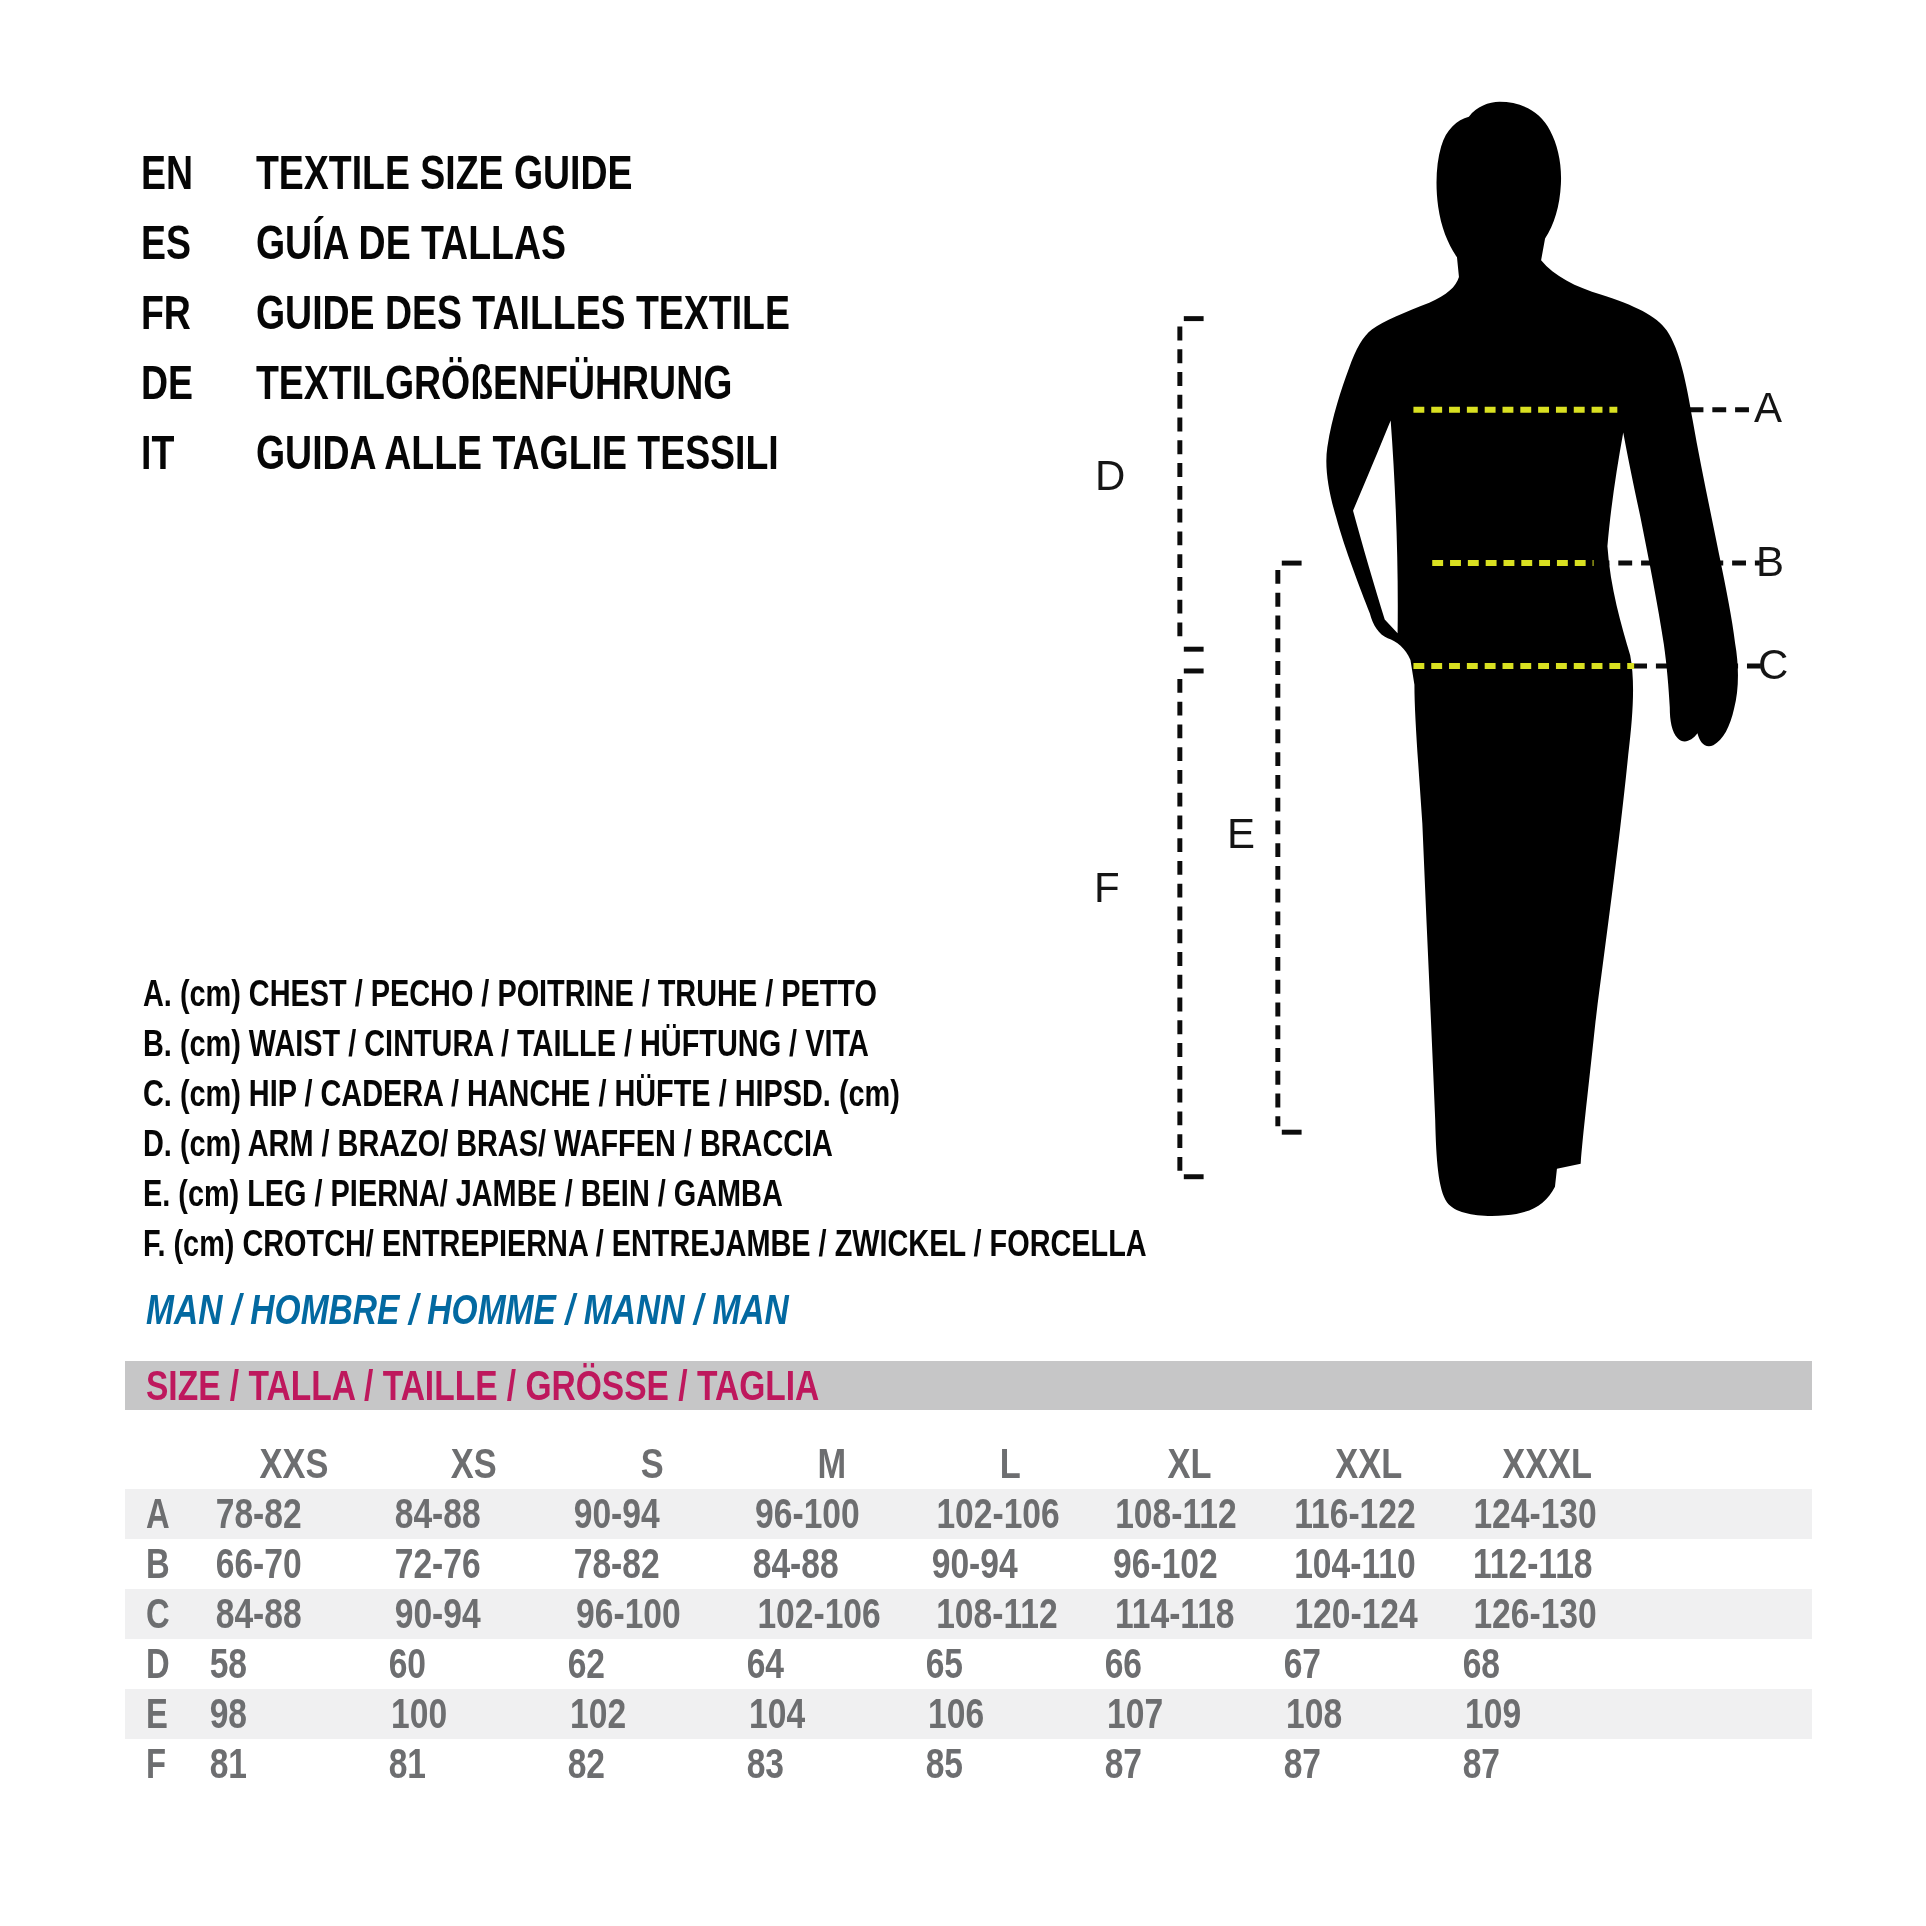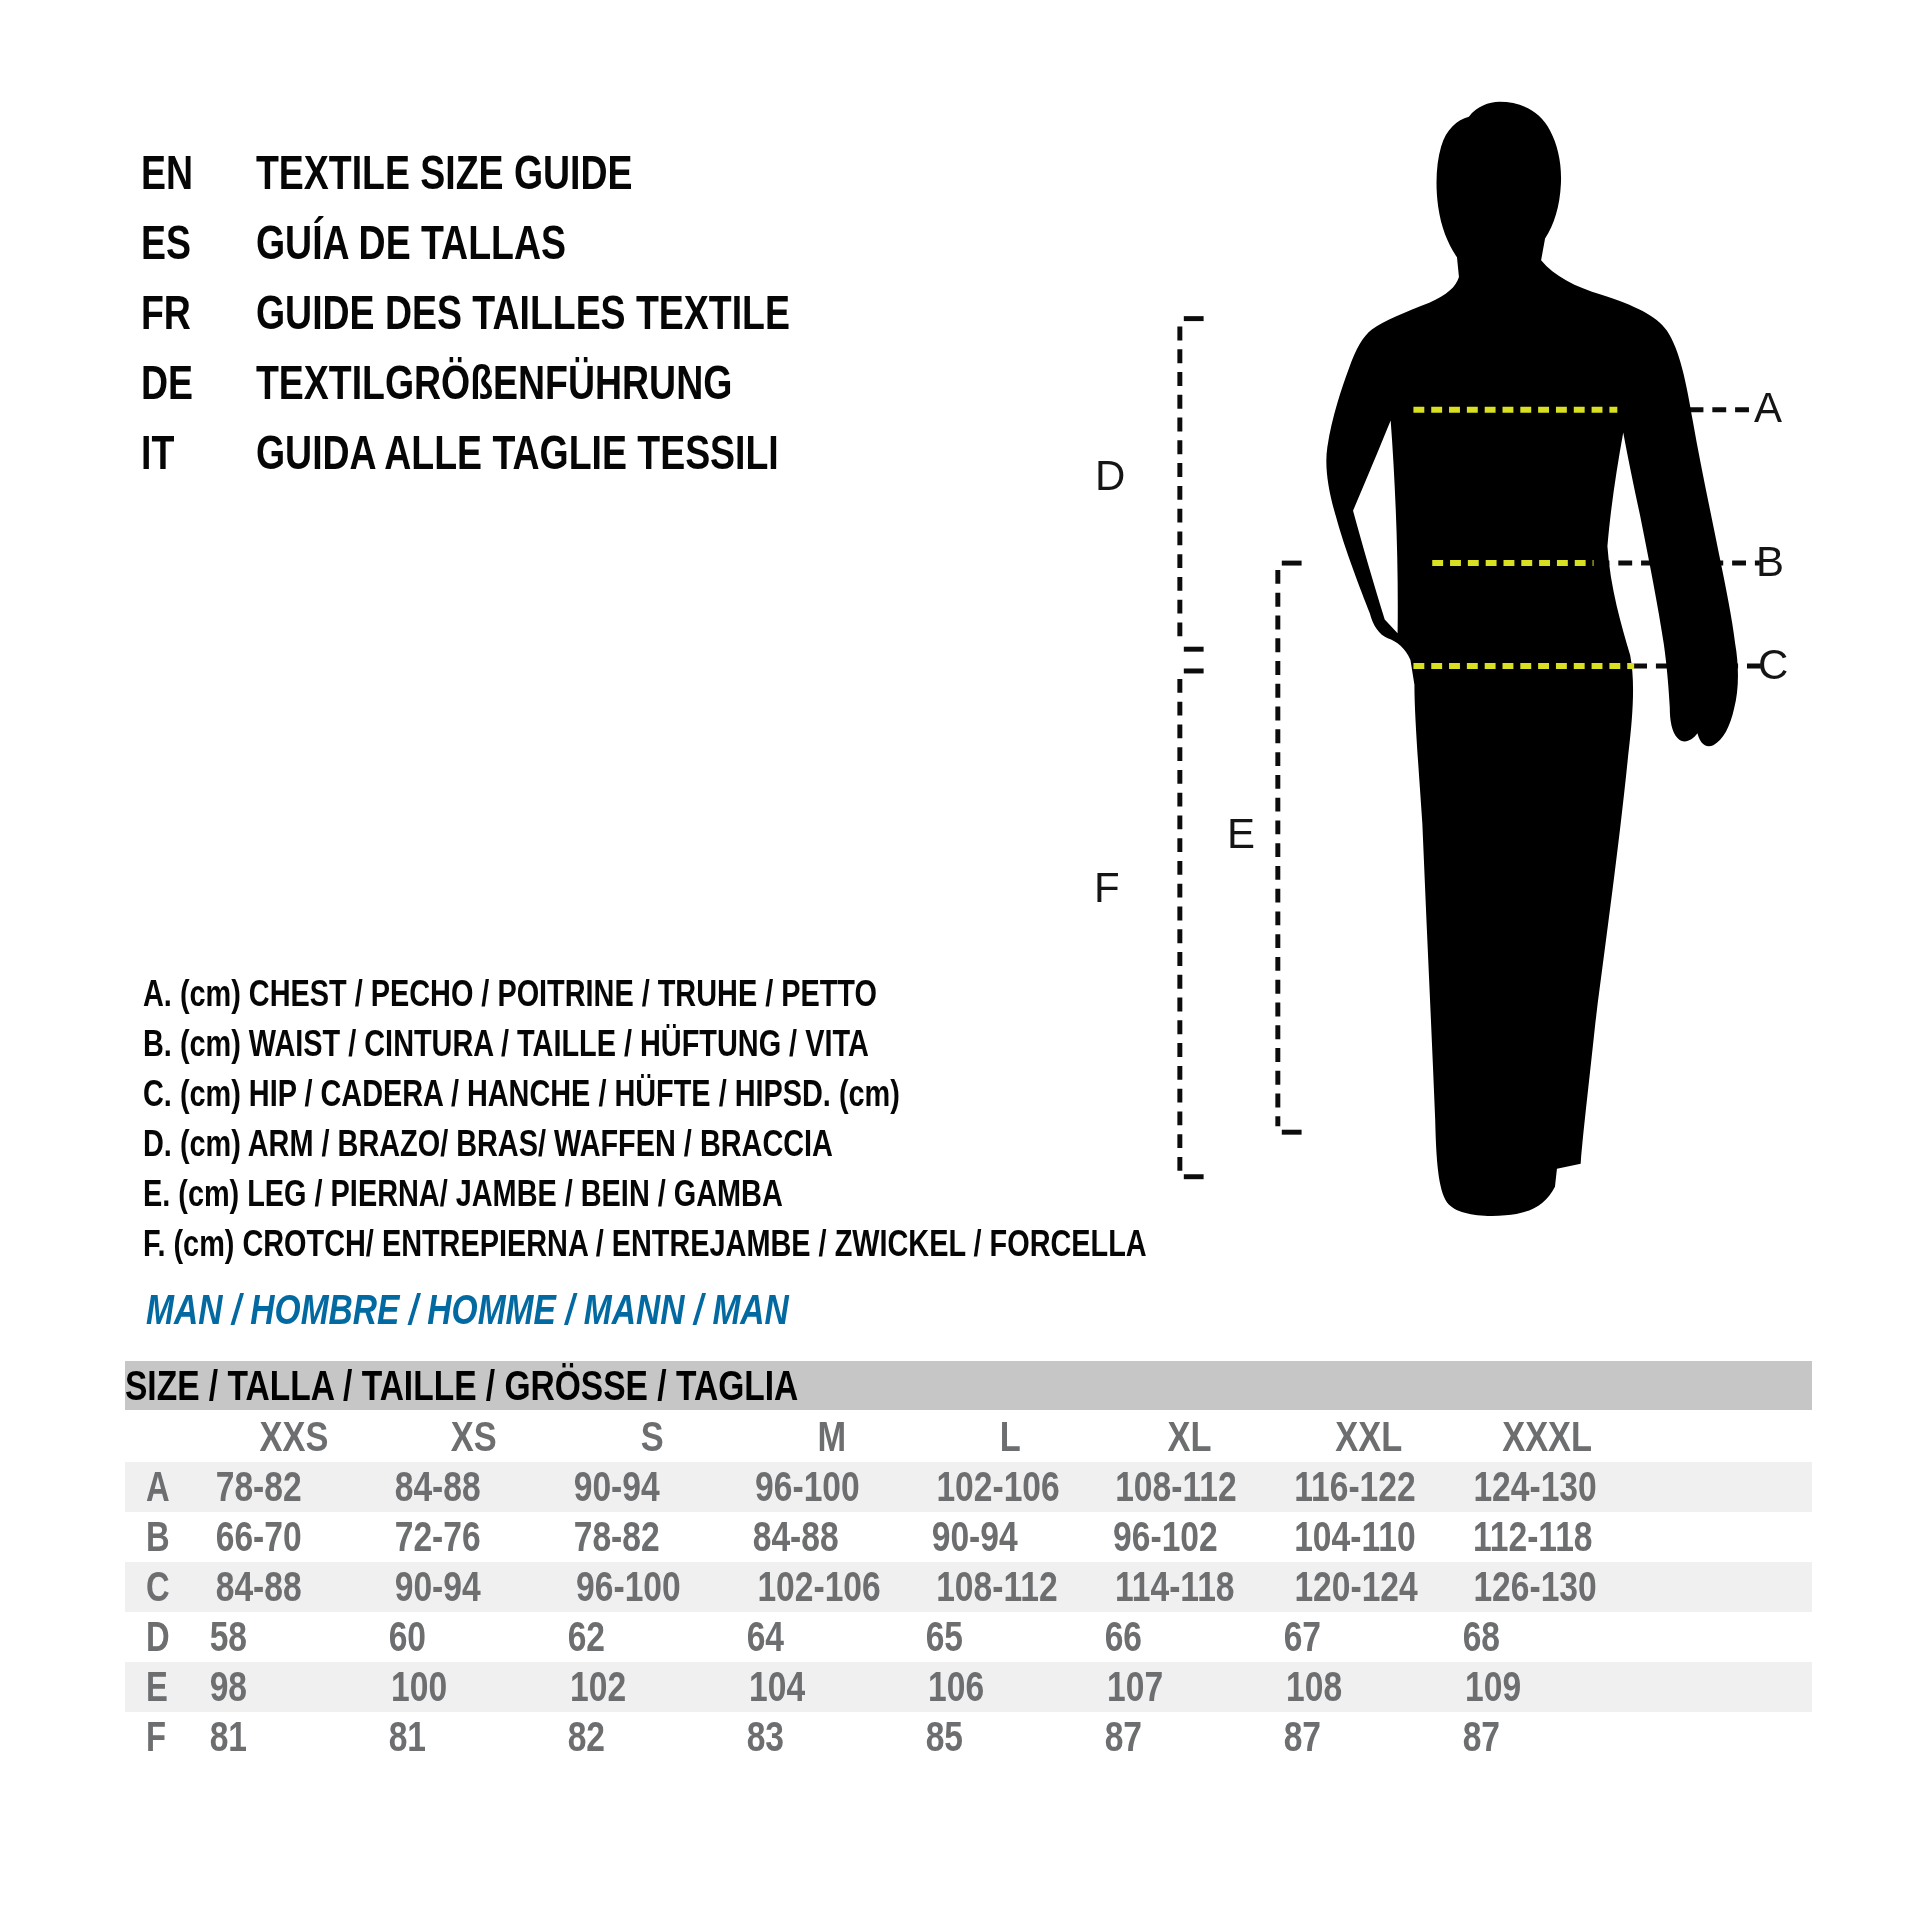--- a/index.html
+++ b/index.html
@@ -23,23 +23,23 @@
   #legend-block { position:absolute; left:143px; top:973px; }
   .legend-row { position:relative; height:50px; }
   .legend-text { position:absolute; left:0; top:0; font-size:37px; font-weight:700; color:#060606; }
 
   
   #category-line { position:absolute; left:146px; top:1285px; font-size:43px; font-weight:700; color:#0369a1;font-style:italic; }
 
   
   #size-table { position:absolute; left:125px; top:1361px; width:1687px; }
   #table-title-band { height:49px; background:#c6c6c7; display:flex; align-items:center; }
-  #table-title { font-size:43px; font-weight:700; color:#000000; }
+  #table-title { font-size:43px; font-weight:700; color:#be185d; margin-left:21px; }
   .grid-row { display:grid; grid-template-columns:80px repeat(8,179px) 1fr; align-items:center; }
-  #table-col-header { height:52px; }
+  #table-col-header { height:52px;margin-top:27px; }
   .trow { height:50px; }
   .trow.stripe { background:#f0f0f1; }
   .col-head { text-align:center; font-size:43px; font-weight:700; color:#6d6e70; }
   .rlabel { padding-left:21px; font-size:42px; font-weight:700; color:#6d6e70; }
   .cell { font-size:42px; font-weight:700; color:#6d6e70; }
 
   
   #figure-svg { position:absolute; left:1069px; top:89px; width:772px; height:1158px; }
   .dash-black { stroke:#0c0c0c; stroke-width:5; fill:none; stroke-dasharray:14 9; }
   .tick { stroke:#0c0c0c; stroke-width:5; fill:none; }

